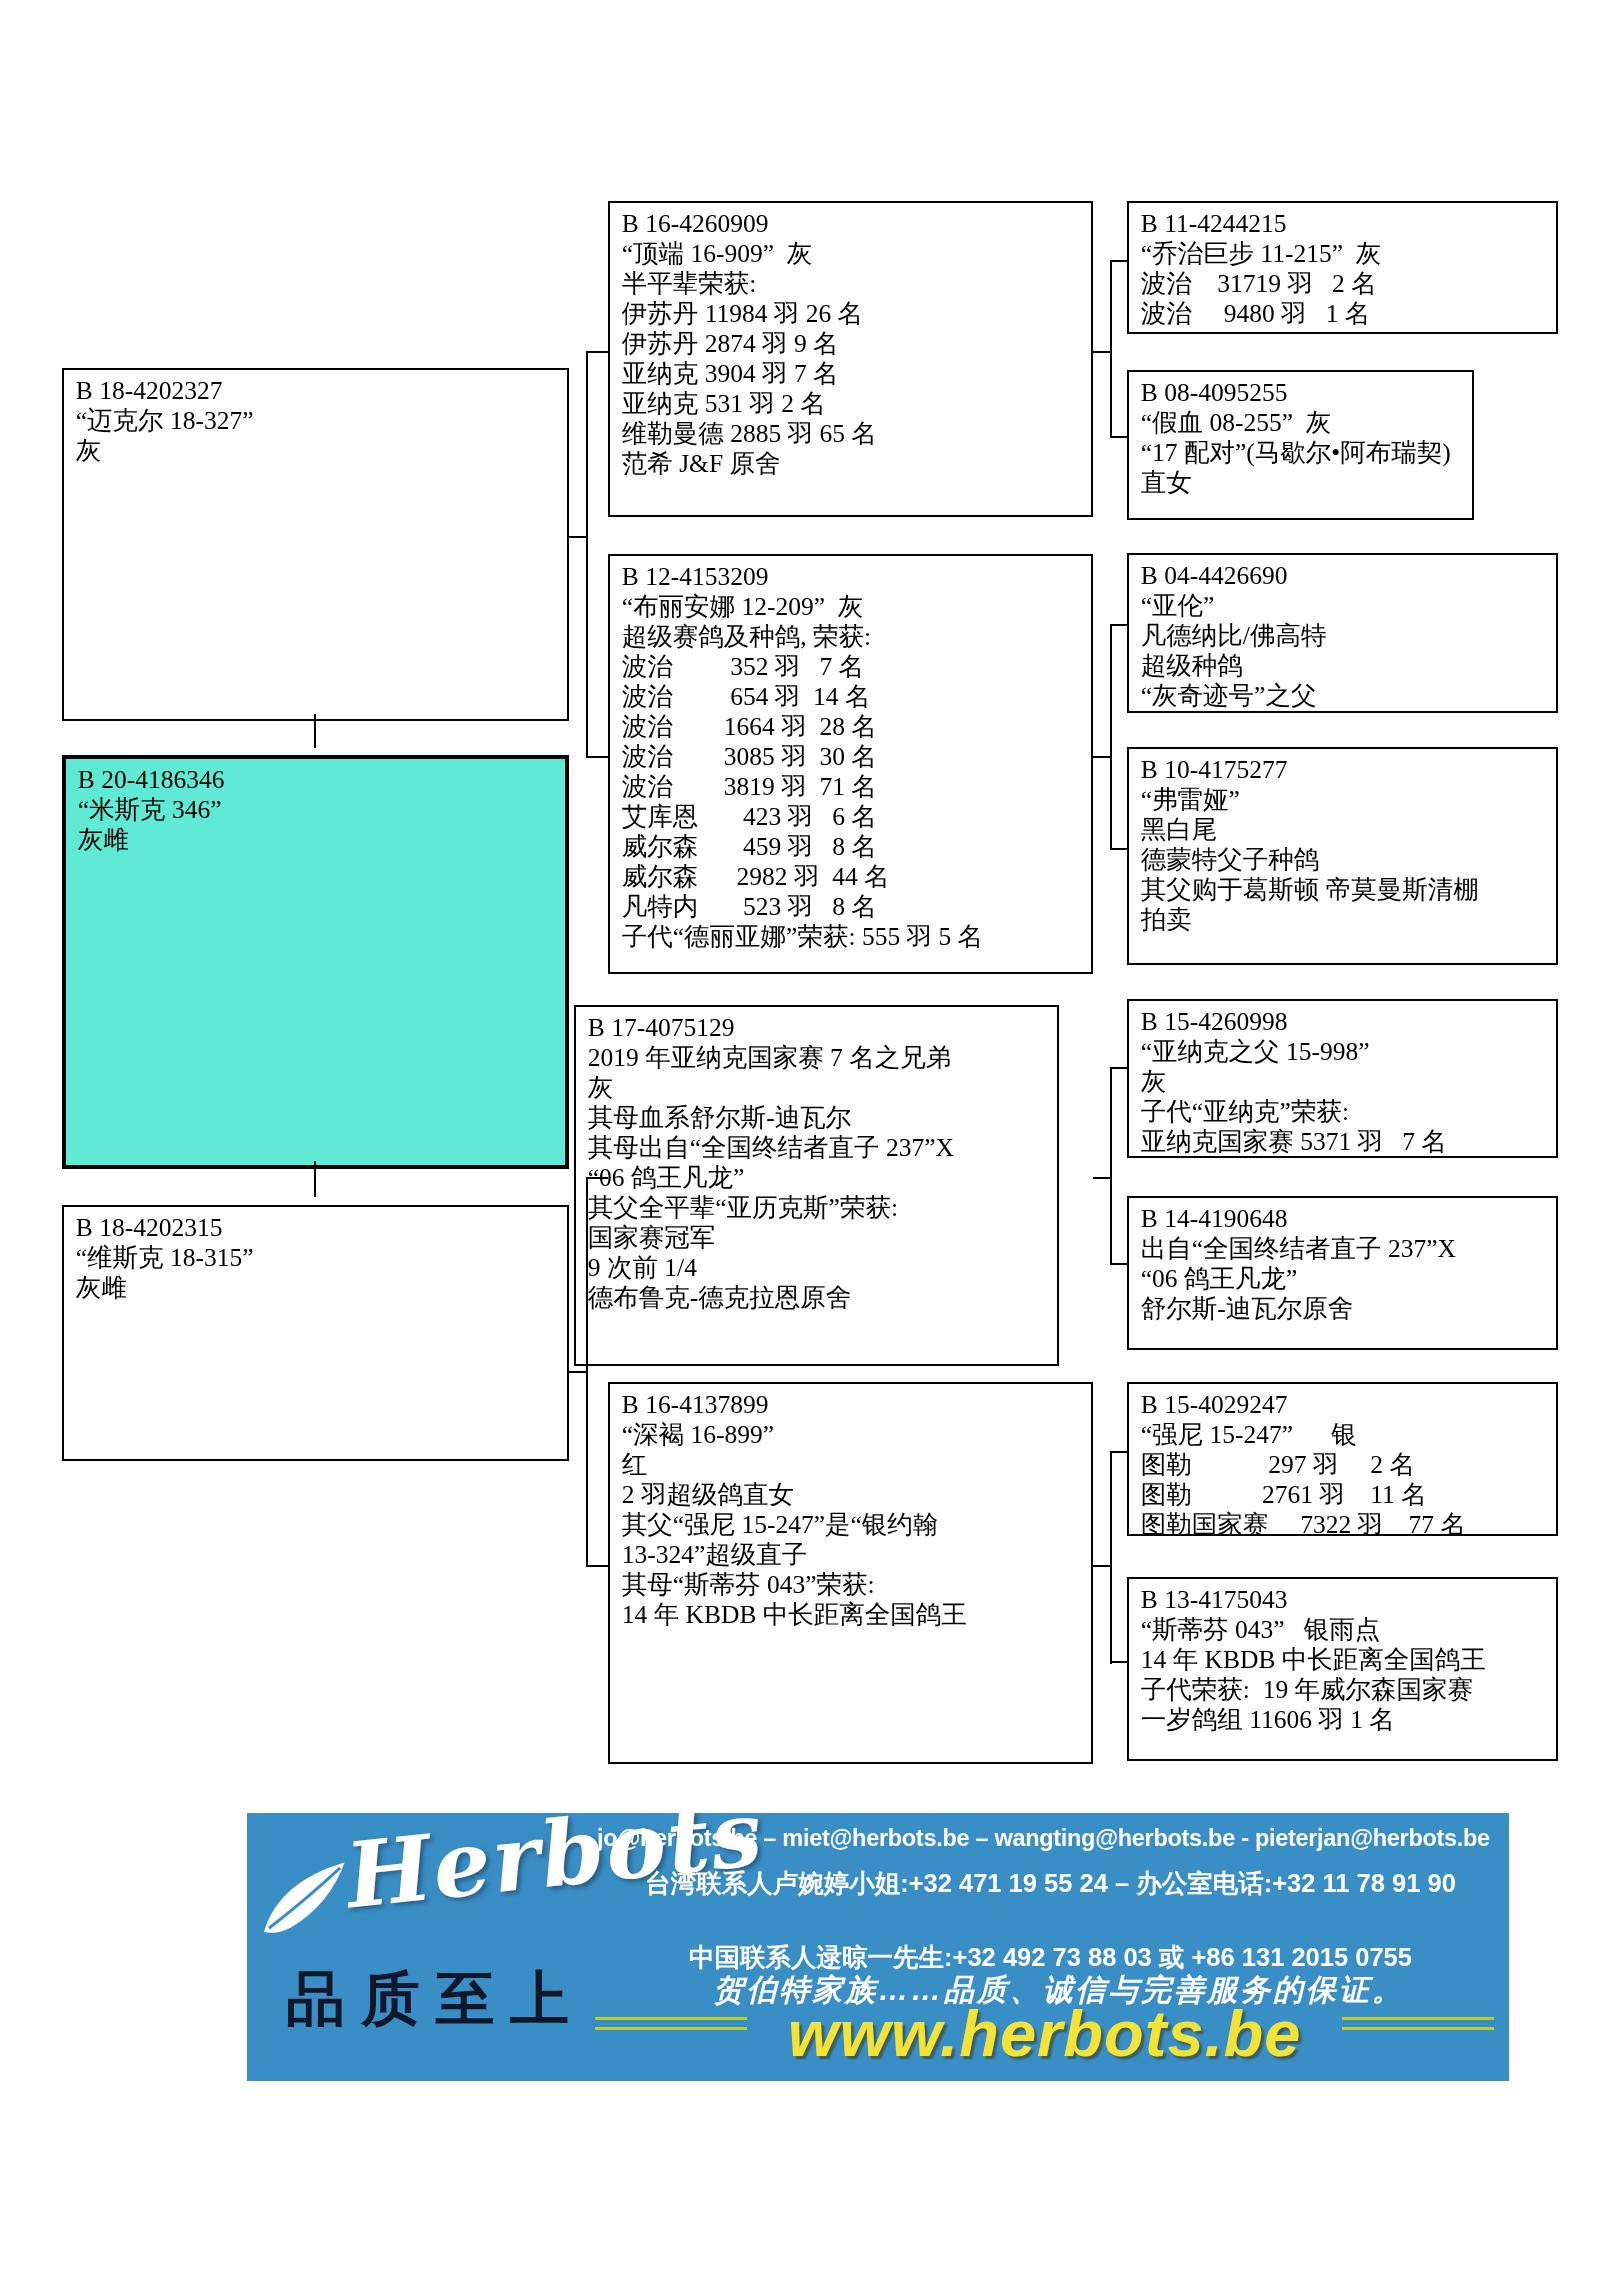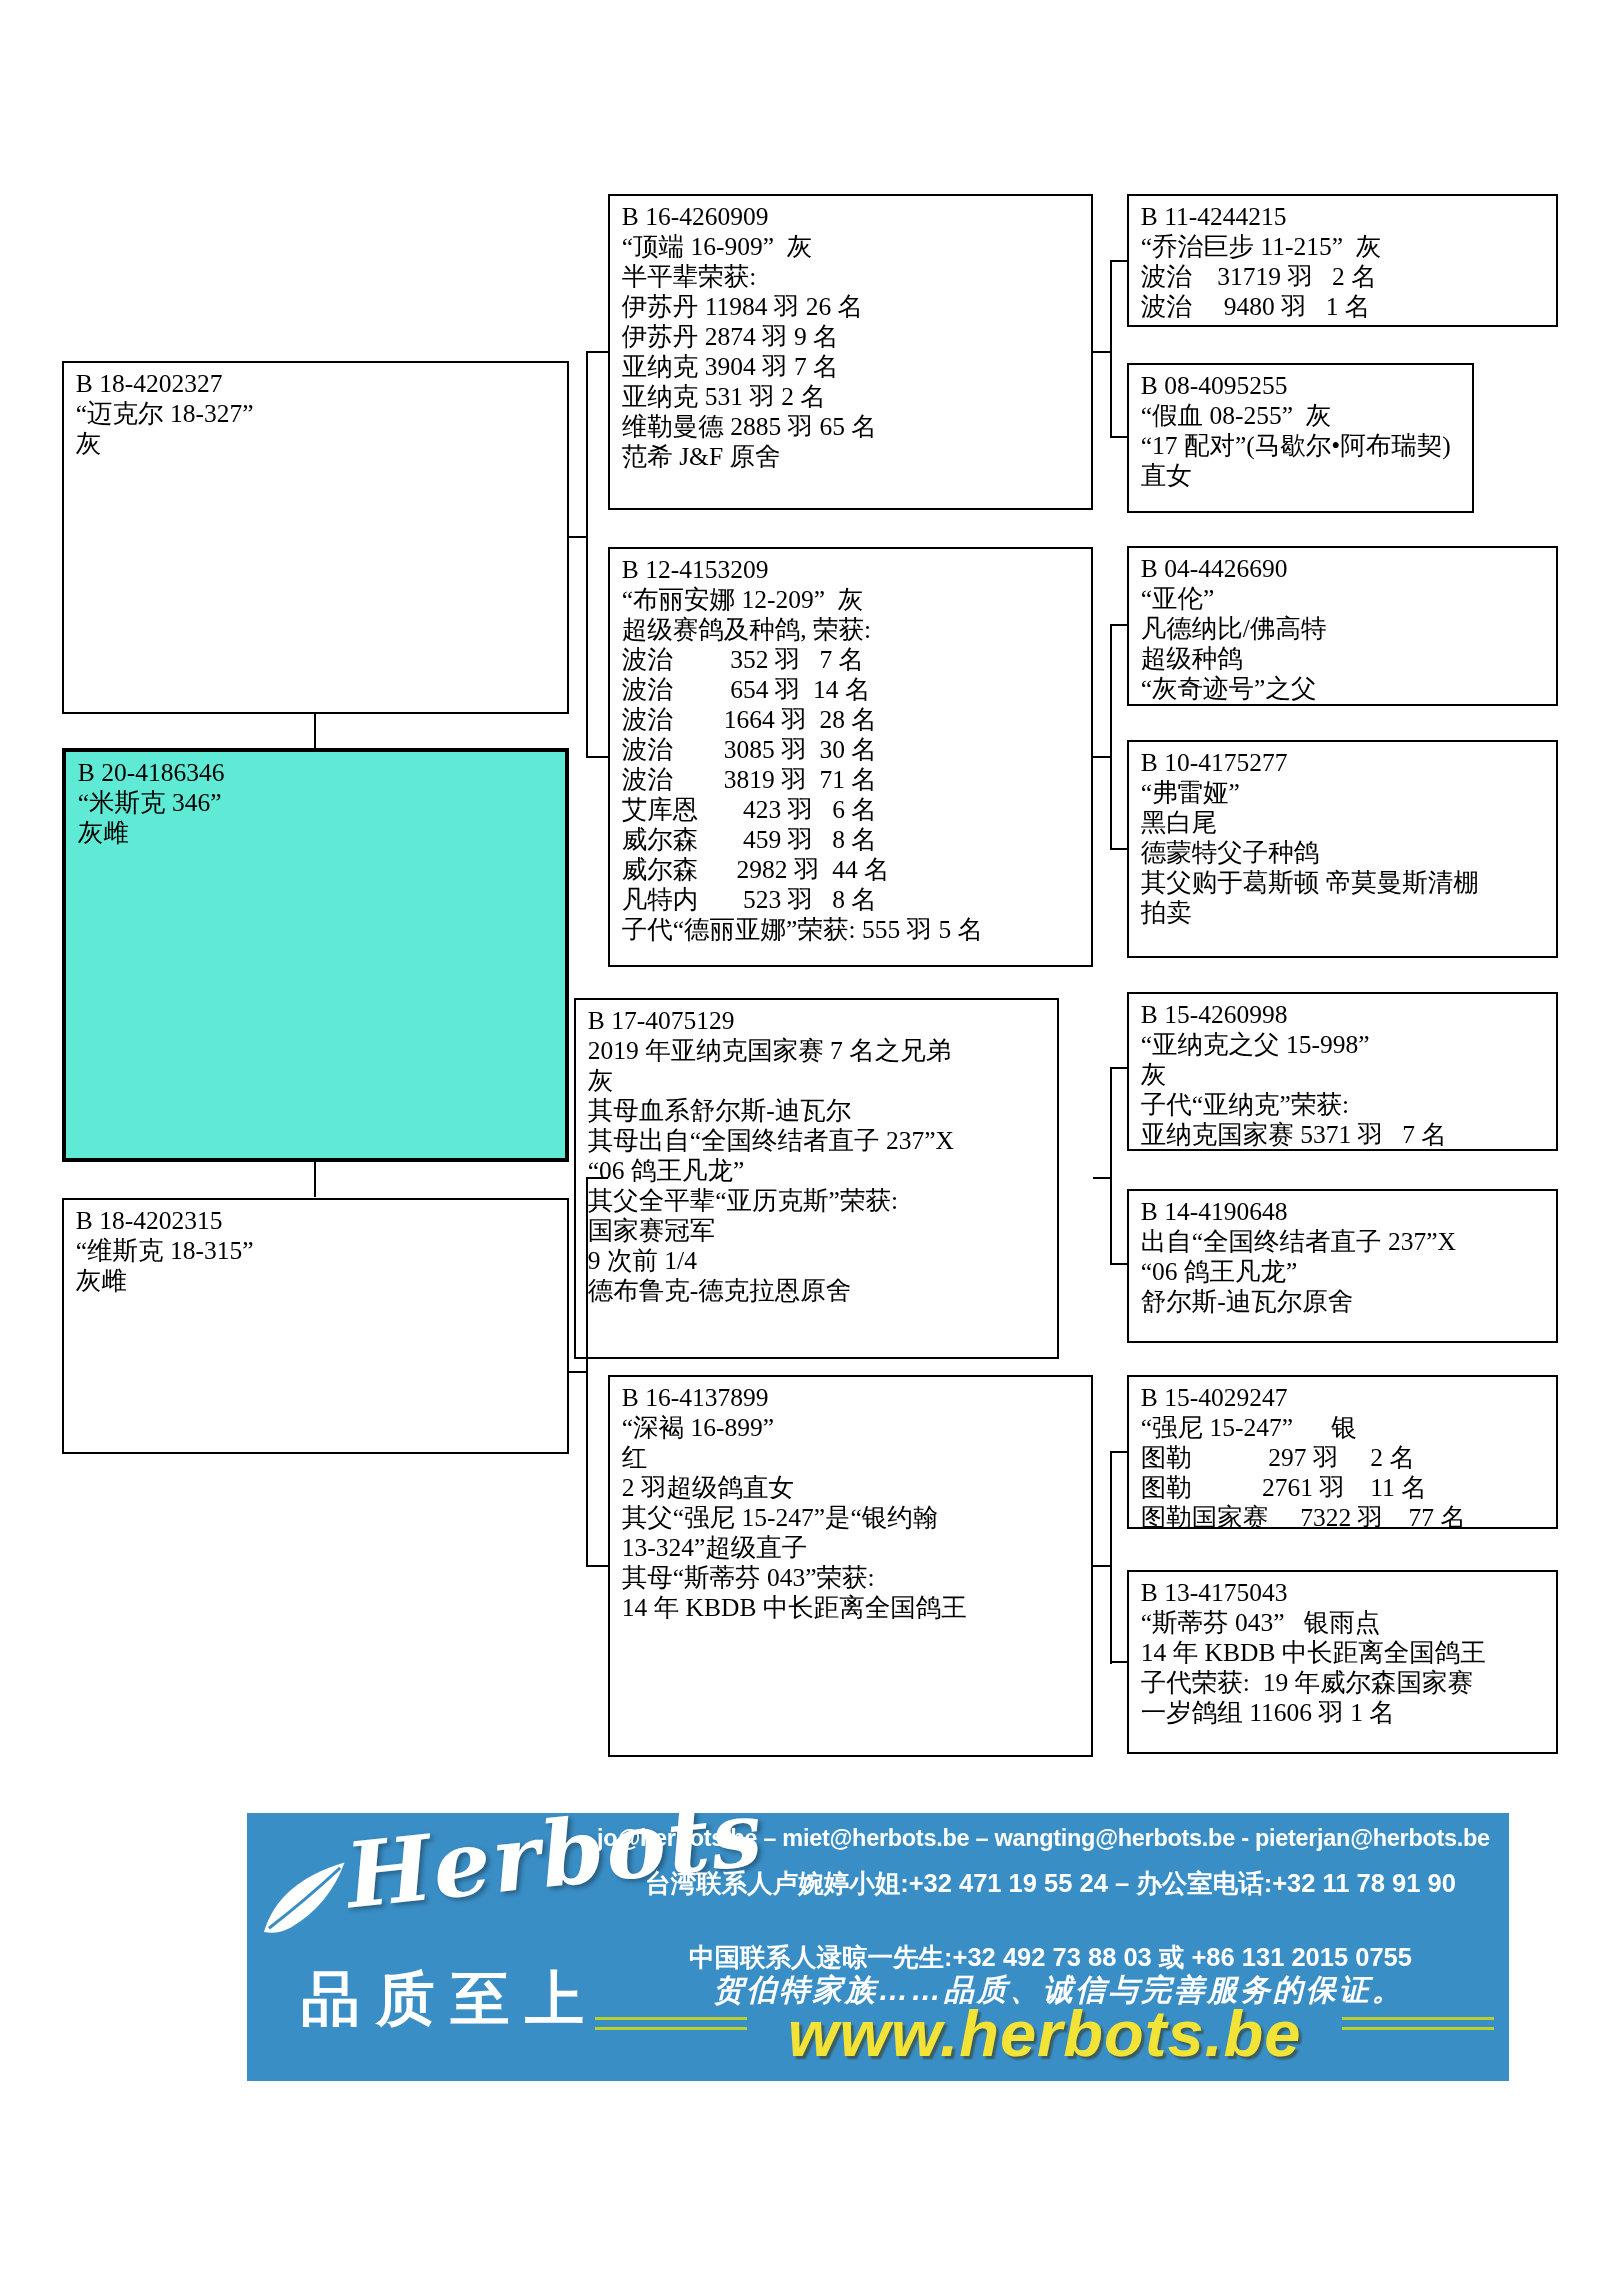--- a/index.html
+++ b/index.html
@@ -3,34 +3,34 @@
 <meta charset="utf-8">
 <style>
   html,body{margin:0;padding:0;}
   body{
     width:1621px;height:2293px;background:#ffffff;position:relative;
     font-family:"Liberation Serif","DejaVu Serif",serif;color:#000;
   }
   .sheet{position:absolute;left:0;top:0;width:1621px;height:2293px;}
   .pbox{
     position:absolute;border:2px solid #000;box-sizing:border-box;
-    padding:5.9px 7.8px 0 11.8px;background:#fff;overflow:hidden;
+    padding:5.9px 7.8px 0 11.8px;background:#fff;overflow:hidden;margin-top:7px;
   }
   .pbox.subject{border-width:4.9px;background:#5eead4;}
   .bl{font-size:25.5px;line-height:30px;white-space:pre-wrap;color:#000;}
   .conn{position:absolute;background:#000;}
   
   .banner{position:absolute;left:247px;top:1813px;width:1262px;height:268px;background:#3a8ec6;overflow:hidden;}
   .feather{position:absolute;left:5.9px;top:55px;transform:rotate(-18deg);}
   .brand{
     position:absolute;left:94px;top:9.8px;font-size:90px;font-style:italic;font-weight:bold;color:#fff;
     font-family:"DejaVu Serif",serif;transform:rotate(-6deg);transform-origin:left top;
     text-shadow:2.9px 2.9px 4.9px rgba(0,0,0,0.35);letter-spacing:2px;
   }
-  .slogan{position:absolute;left:39px;top:147px;font-size:59px;font-weight:bold;color:#ffffff;letter-spacing:15.7px;white-space:nowrap;margin-left:15px;}
+  .slogan{position:absolute;left:39px;top:147px;font-size:59px;font-weight:bold;color:#0f172a;letter-spacing:15.7px;white-space:nowrap;}
   .b-emails{
     position:absolute;left:331px;right:0;top:11.8px;text-align:center;color:#fff;
     font-family:"Liberation Sans",sans-serif;font-weight:bold;font-size:23.5px;white-space:nowrap;letter-spacing:-0.3px;
   }
   .b-line{
     position:absolute;left:345px;right:0;text-align:center;color:#ffffff;
     font-family:"Liberation Sans",sans-serif;font-weight:bold;font-size:25.5px;white-space:nowrap;
   }
   .b-tw{top:53px;}
   .b-cn{top:95px;margin-top:32px;}

